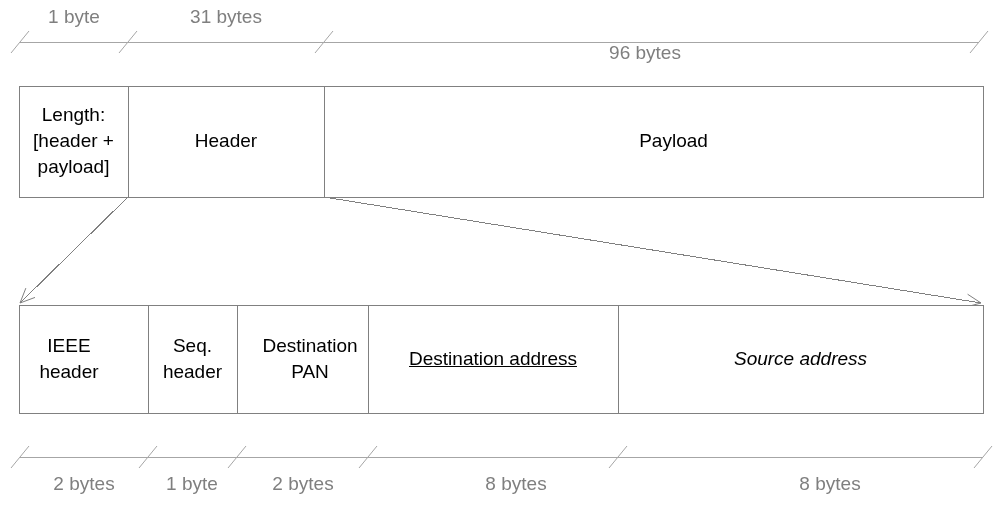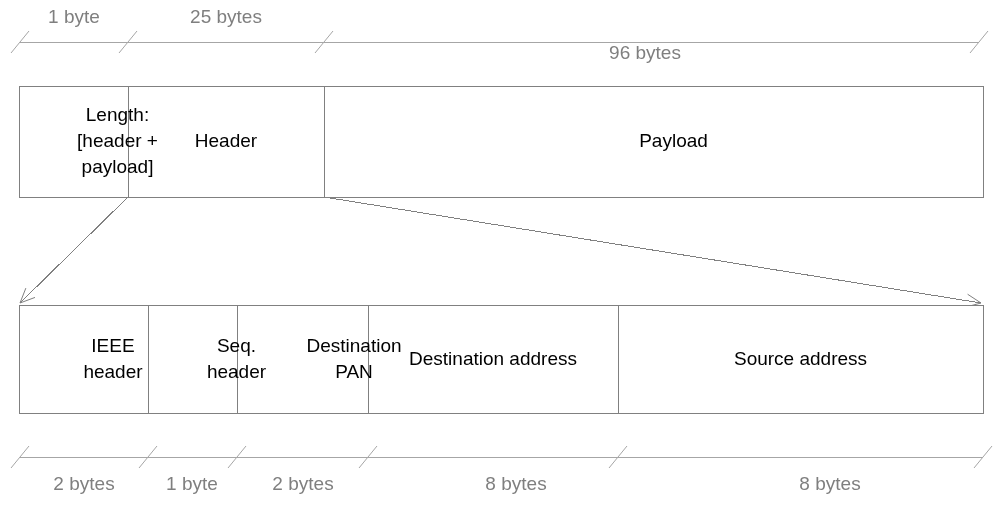--- a/index.html
+++ b/index.html
@@ -24,21 +24,21 @@
   }
   .field-label{
     position:absolute;
     color:#000000;
     font-size:19px;
     line-height:26px;
     text-align:center;
     white-space:nowrap;
     transform:translate(-50%,-50%);
   }
-  .field-label.multiline{white-space:pre-line;margin-left:44px;}
+  .field-label.multiline{white-space:pre-line;}
 </style>
 </head>
 <body>
 
 <div id="diagram">
 
   <svg class="layer" viewBox="0 0 1000 505" xmlns="http://www.w3.org/2000/svg">
     <g id="svg-root">
         <line x1="20" y1="42" x2="979" y2="42" stroke="#a6a6a6" stroke-width="1" shape-rendering="crispEdges"></line>
         <line x1="11" y1="53" x2="29" y2="31" stroke="#a6a6a6" stroke-width="1"></line>
@@ -64,34 +64,34 @@
         <line x1="139" y1="468" x2="157" y2="446" stroke="#a6a6a6" stroke-width="1"></line>
         <line x1="228" y1="468" x2="246" y2="446" stroke="#a6a6a6" stroke-width="1"></line>
         <line x1="359" y1="468" x2="377" y2="446" stroke="#a6a6a6" stroke-width="1"></line>
         <line x1="609" y1="468" x2="627" y2="446" stroke="#a6a6a6" stroke-width="1"></line>
         <line x1="974" y1="468" x2="992" y2="446" stroke="#a6a6a6" stroke-width="1"></line>
       </g>
   </svg>
 
   <div id="labels-root">
       <div class="dim-label" style="left: 74px; top: 6px;">1 byte</div>
-      <div class="dim-label" style="left: 226px; top: 6px;">25 bytes</div>
+      <div class="dim-label" style="left: 226px; top: 6px;">31 bytes</div>
       <div class="dim-label" style="left: 645px; top: 6px; margin-top: 36px;">96 bytes</div>
       <div class="field-label multiline" style="left: 73.5px; top: 141px;">Length:
 [header +
 payload]</div>
       <div class="field-label" style="left: 226px; top: 141px;">Header</div>
       <div class="field-label" style="left: 653.5px; top: 141px; margin-left: 20px;">Payload</div>
       <div class="field-label multiline" style="left: 69px; top: 359px;">IEEE
 header</div>
       <div class="field-label multiline" style="left: 192.5px; top: 359px;">Seq.
 header</div>
       <div class="field-label multiline" style="left: 310px; top: 359px;">Destination
 PAN</div>
-      <div class="field-label" style="left: 493px; top: 359px;">Destination address</div>
-      <div class="field-label" style="left: 800.5px; top: 359px;">Source address</div>
+      <div class="field-label" style="left: 493px; top: 359px; text-decoration: underline;">Destination address</div>
+      <div class="field-label" style="left: 800.5px; top: 359px; font-style: italic;">Source address</div>
       <div class="dim-label" style="left: 84px; top: 473px;">2 bytes</div>
       <div class="dim-label" style="left: 192px; top: 473px;">1 byte</div>
       <div class="dim-label" style="left: 303px; top: 473px;">2 bytes</div>
       <div class="dim-label" style="left: 516px; top: 473px;">8 bytes</div>
       <div class="dim-label" style="left: 830px; top: 473px;">8 bytes</div>
     </div>
 </div>
 
 </body></html>

